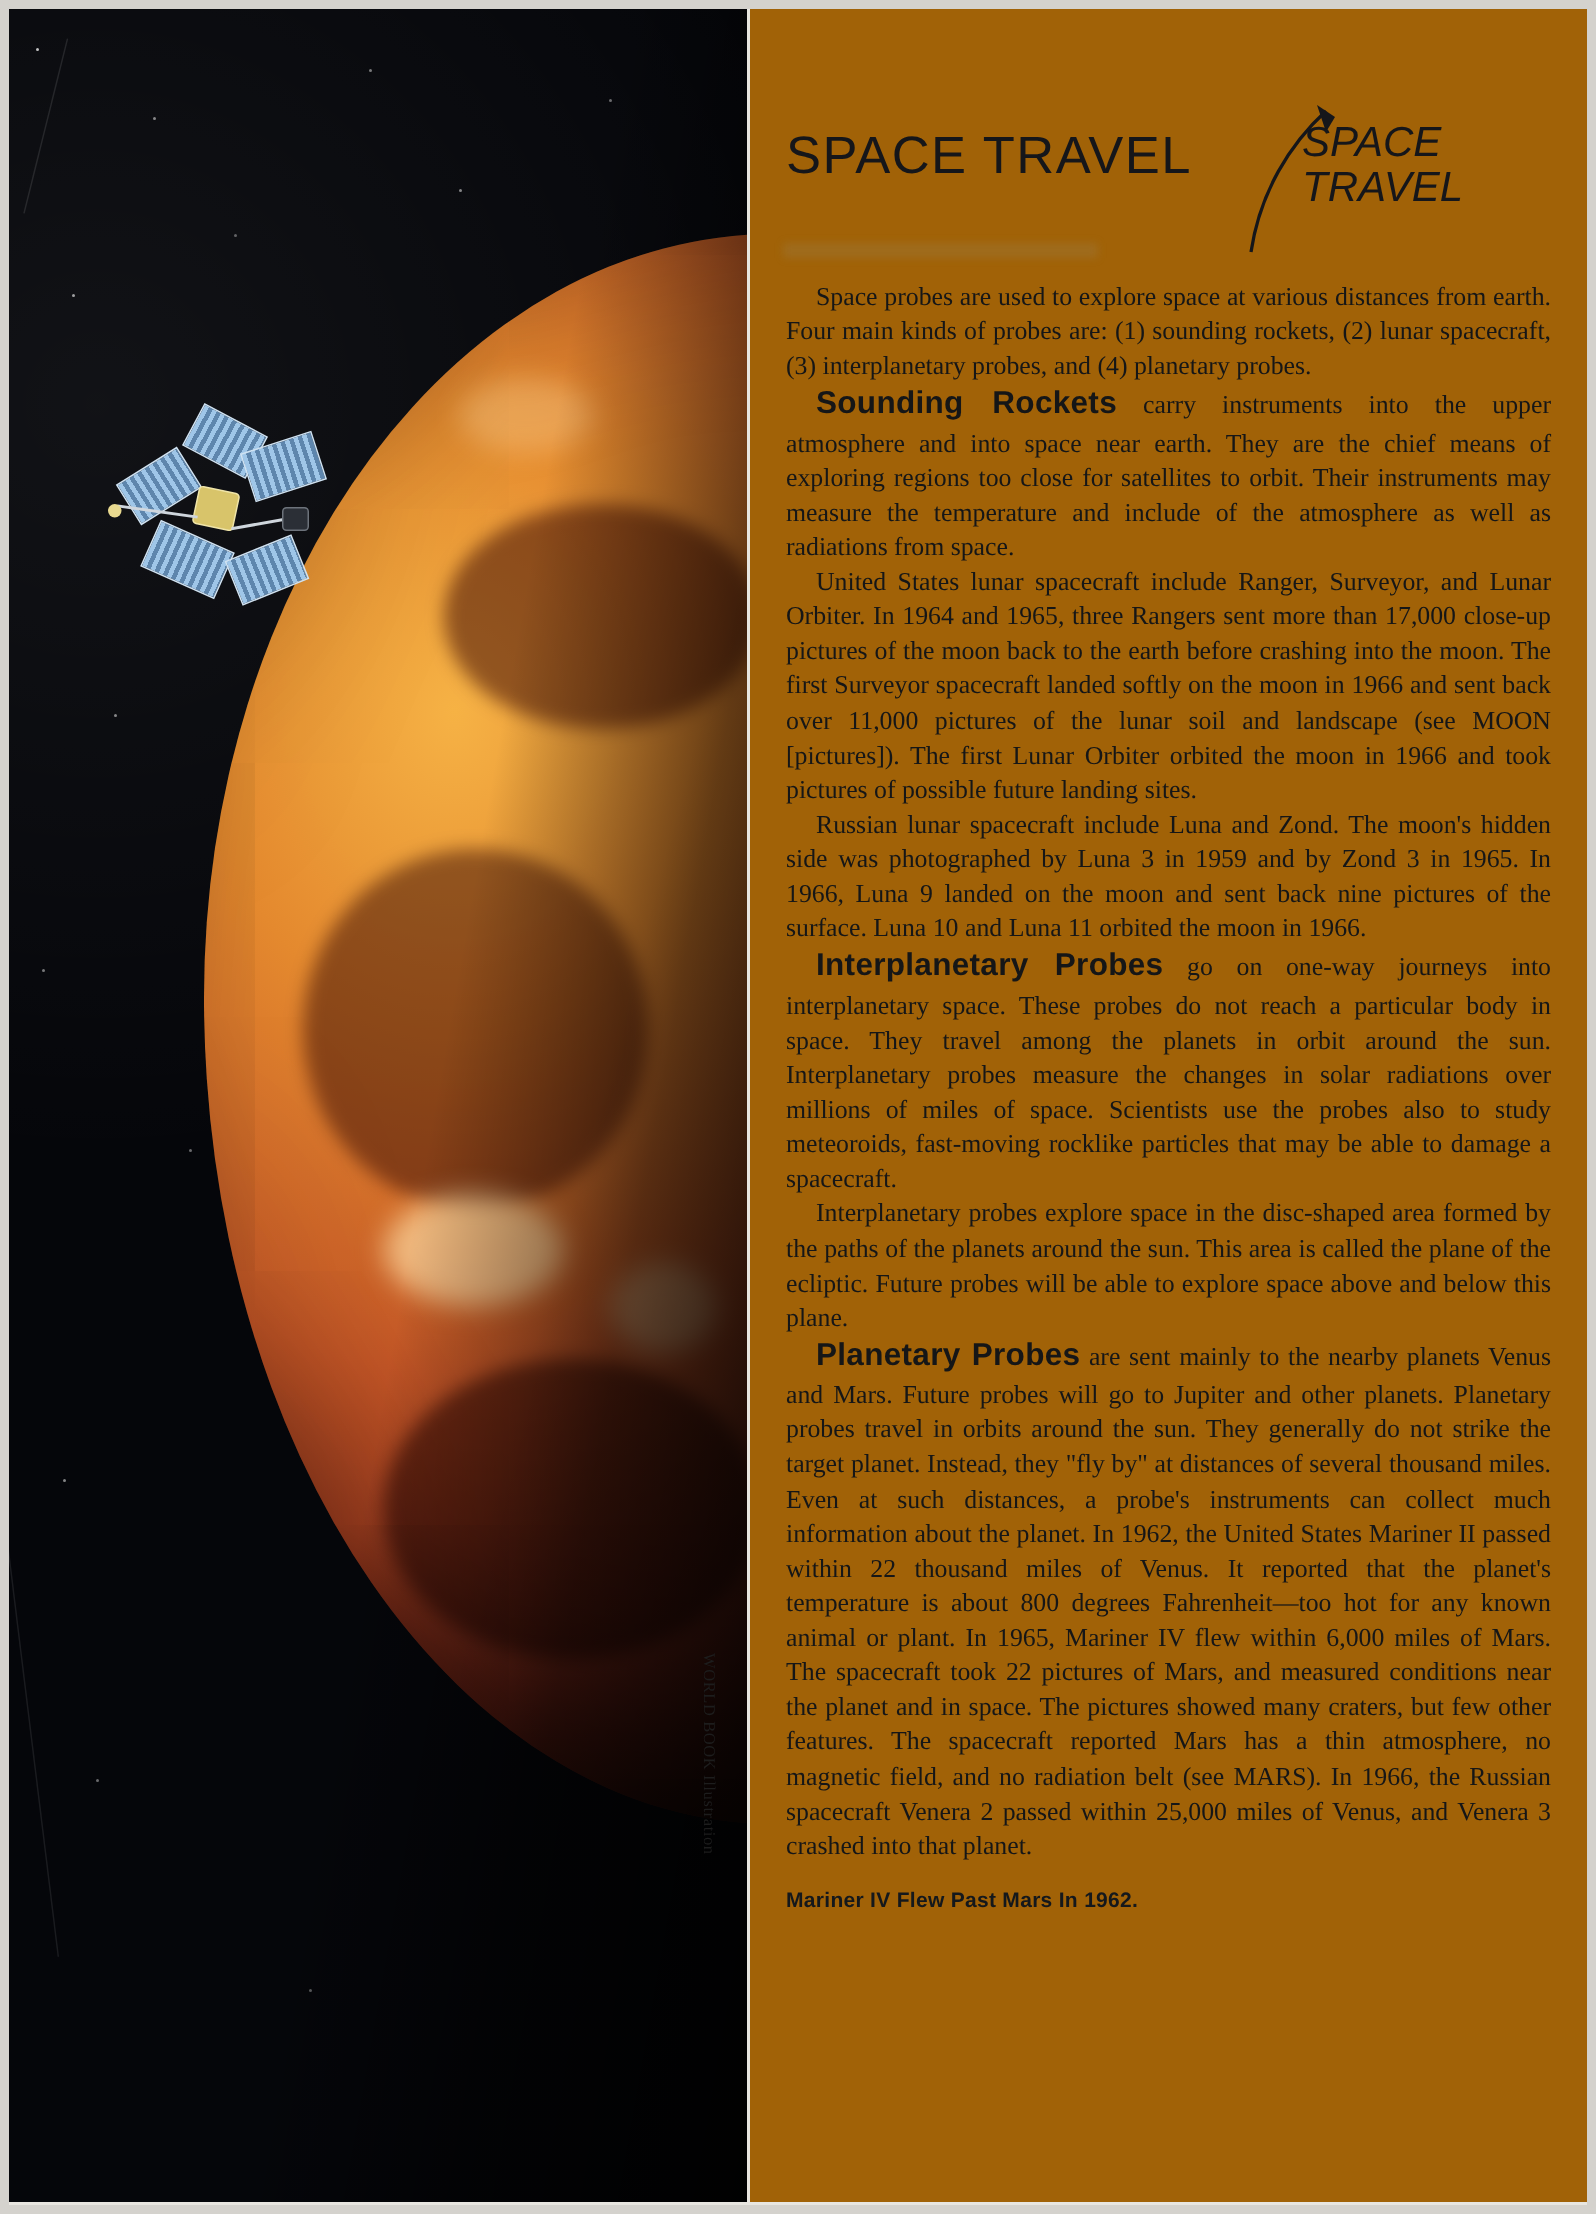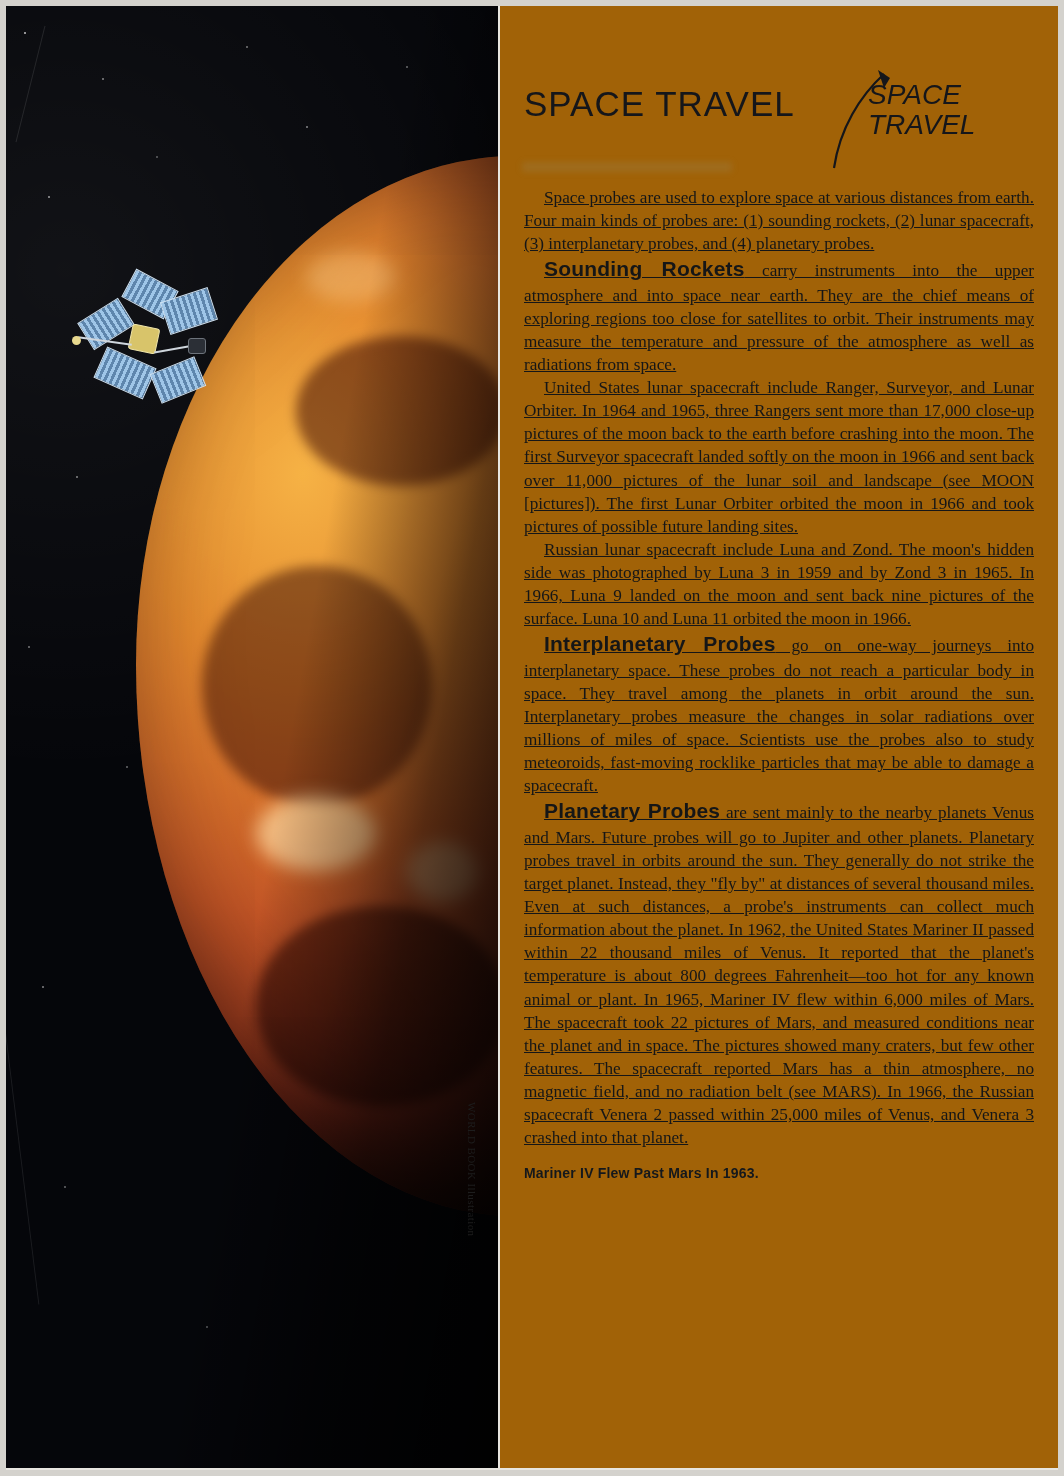--- a/index.html
+++ b/index.html
@@ -159,21 +159,21 @@
 
   .body-text {
     padding: 0 24px 0 24px;
     font-size: 17.2px;
     line-height: 1.345;
     color: #151617;
     text-align: justify;
     text-justify: inter-word;
     hyphens: none;
   }
-  .body-text p { margin: 0; text-indent: 20px; text-decoration: underline; }
+  .body-text p { margin: 0; text-indent: 20px; }
   .body-text p.first { text-indent: 20px; }
   .lead {
     font-family: "Liberation Sans", sans-serif;
     font-weight: bold;
     font-size: 21px;
     letter-spacing: .2px;
   }
   .caption {
     margin: 16px 24px 0 24px;
     font-family: "Liberation Sans", sans-serif;
@@ -265,40 +265,43 @@
       <div class="smudge" style="left:22px; top:104px; width:210px; height:10px;"></div>
     </div>
 
     <div class="body-text">
 
       <p class="first">
         <span>Space probes are used to explore space at various distances from earth. Four main kinds of probes are: (1) sounding rockets, (2) lunar spacecraft, (3) interplanetary probes, and (4) planetary probes.</span>
       </p>
 
       <p>
-        <span class="lead">Sounding Rockets</span><span> carry instruments into the upper atmosphere and into space near earth. They are the chief means of exploring regions too close for satellites to orbit. Their instruments may measure the temperature and pressure of the atmosphere as well as radiations from space.</span>
+        <span class="lead">Sounding Rockets</span><span> carry instruments into the upper atmosphere and into space near earth. They are the chief means of exploring regions too close for satellites to orbit. Their instruments may measure the temperature and include of the atmosphere as well as radiations from space.</span>
       </p>
 
 
       <p>
         <span>United States lunar spacecraft include Ranger, Surveyor, and Lunar Orbiter. In 1964 and 1965, three Rangers sent more than 17,000 close-up pictures of the moon back to the earth before crashing into the moon. The first Surveyor spacecraft landed softly on the moon in 1966 and sent back over 11,000 pictures of the lunar soil and landscape (see MOON [pictures]). The first Lunar Orbiter orbited the moon in 1966 and took pictures of possible future landing sites.</span>
       </p>
 
       <p>
         <span>Russian lunar spacecraft include Luna and Zond. The moon's hidden side was photographed by Luna 3 in 1959 and by Zond 3 in 1965. In 1966, Luna 9 landed on the moon and sent back nine pictures of the surface. Luna 10 and Luna 11 orbited the moon in 1966.</span>
       </p>
 
       <p>
         <span class="lead">Interplanetary Probes</span><span> go on one-way journeys into interplanetary space. These probes do not reach a particular body in space. They travel among the planets in orbit around the sun. Interplanetary probes measure the changes in solar radiations over millions of miles of space. Scientists use the probes also to study meteoroids, fast-moving rocklike particles that may be able to damage a spacecraft.</span>
       </p>
 
+      <p>
+        <span>Interplanetary probes explore space in the disc-shaped area formed by the paths of the planets around the sun. This area is called the plane of the ecliptic. Future probes will be able to explore space above and below this plane.</span>
+      </p>
 
       <p>
         <span class="lead">Planetary Probes</span><span> are sent mainly to the nearby planets Venus and Mars. Future probes will go to Jupiter and other planets. Planetary probes travel in orbits around the sun. They generally do not strike the target planet. Instead, they "fly by" at distances of several thousand miles. Even at such distances, a probe's instruments can collect much information about the planet. In 1962, the United States Mariner II passed within 22 thousand miles of Venus. It reported that the planet's temperature is about 800 degrees Fahrenheit—too hot for any known animal or plant. In 1965, Mariner IV flew within 6,000 miles of Mars. The spacecraft took 22 pictures of Mars, and measured conditions near the planet and in space. The pictures showed many craters, but few other features. The spacecraft reported Mars has a thin atmosphere, no magnetic field, and no radiation belt (see MARS). In 1966, the Russian spacecraft Venera 2 passed within 25,000 miles of Venus, and Venera 3 crashed into that planet.</span>
       </p>
 
     </div>
 
-    <div class="caption">Mariner IV Flew Past Mars In 1963.</div>
+    <div class="caption">Mariner IV Flew Past Mars In 1962.</div>
   </div>
 
   <div class="scan-edge"></div>
 </div>
 
 </body></html>

